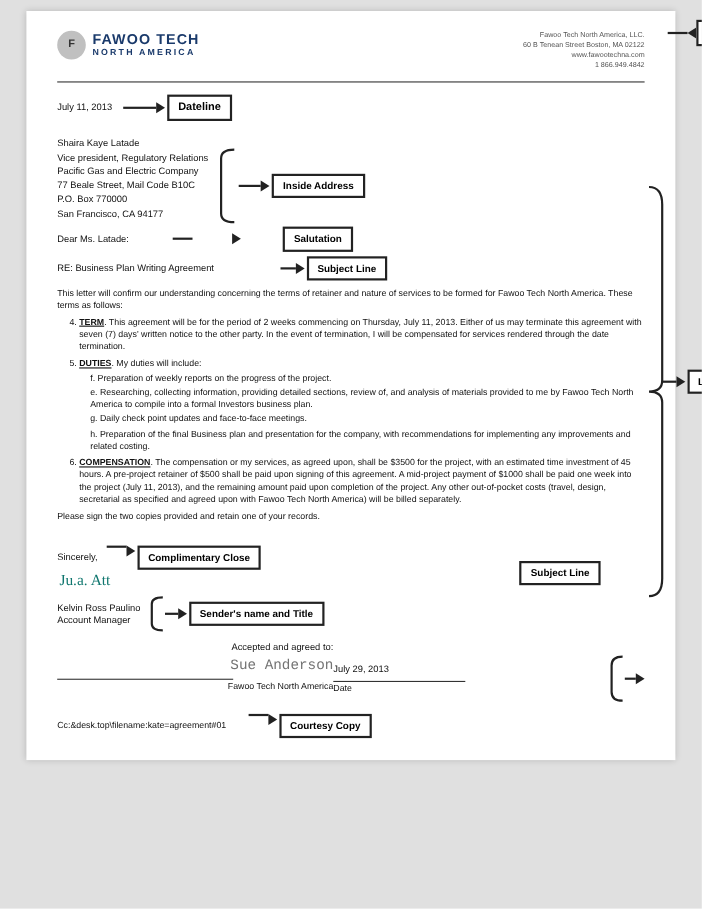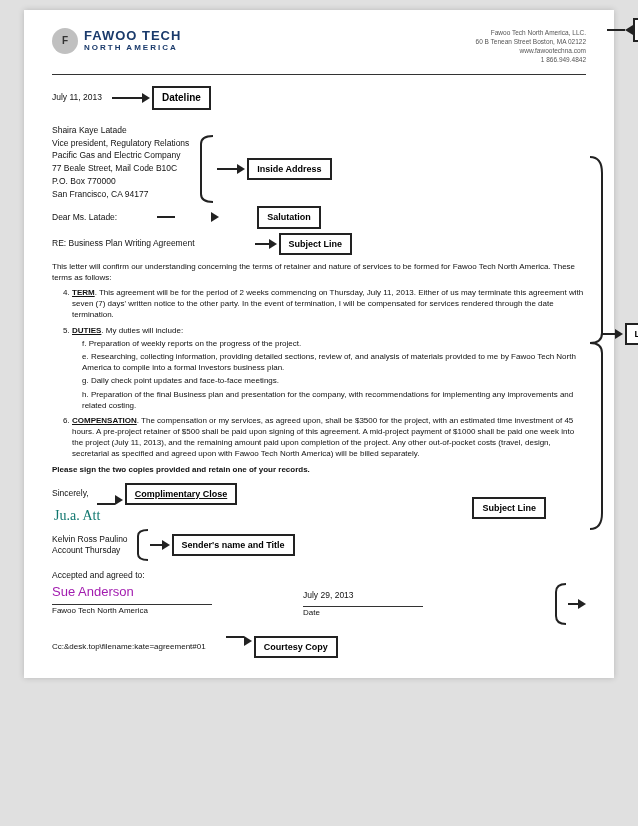--- a/index.html
+++ b/index.html
@@ -215,40 +215,40 @@
           <li>e. Researching, collecting information, providing detailed sections, review of, and analysis of materials provided to me by Fawoo Tech North America to compile into a formal Investors business plan.</li>
           <li>g. Daily check point updates and face-to-face meetings.</li>
           <li>h. Preparation of the final Business plan and presentation for the company, with recommendations for implementing any improvements and related costing.</li>
         </ul>
       </li>
       <li style="margin-bottom:4px;">
         <span class="bold underline">COMPENSATION</span><span>. The compensation or my services, as agreed upon, shall be $3500 for the project, with an estimated time investment of 45 hours. A pre-project retainer of $500 shall be paid upon signing of this agreement. A mid-project payment of $1000 shall be paid one week into the project (July 11, 2013), and the remaining amount paid upon completion of the project. Any other out-of-pocket costs (travel, design, secretarial as specified and agreed upon with Fawoo Tech North America) will be billed separately.</span>
       </li>
     </ol>
 
-    <p style="margin-top:4px; margin-bottom:8px;font-weight:bold;">Please sign the two copies provided and retain one of your records.</p>
+    <p style="margin-top:4px; margin-bottom:21px;">Please sign the two copies provided and retain one of your records.</p>
   </div>
 
   <div style="display:flex; align-items:flex-start; margin-bottom:2px; position:relative;">
     <div>
       <div style="display:flex; align-items:center; margin-bottom:2px;">
         <span style="font-size:8.5px;">Sincerely,</span>
-        <div style="display:flex; align-items:flex-end; margin-left:8px;text-decoration:underline;">
+        <div style="display:flex; align-items:flex-start; margin-left:8px;">
           <div class="arrow-line" style="width:18px;"></div>
           <div class="arrow-tip arrow-tip-right"></div>
           <div class="label-box" style="margin-left:2px; font-size:9px;">Complimentary Close</div>
         </div>
       </div>
 
       <div style="height:20px; font-family: 'Brush Script MT', cursive; font-size:14px; color:#0f766e; margin-bottom:1px; padding-left:2px;">Ju.a. Att</div>
 
       <div style="display:flex; align-items:center;">
         <div>
           <div style="font-size:8.5px;">Kelvin Ross Paulino</div>
-          <div style="font-size:8.5px;">Account Thursday</div>
+          <div style="font-size:8.5px;">Account Manager</div>
         </div>
         <div style="display:flex; align-items:center; margin-left:8px;">
           <svg width="14" height="34" viewBox="0 0 14 34">
             <path d="M12,2 Q2,2 2,8 L2,14 Q2,17 2,17 Q2,20 2,20 L2,26 Q2,32 12,32" fill="none" stroke="#222" stroke-width="2"></path>
           </svg>
           <div style="display:flex; align-items:center;">
             <div class="arrow-line" style="width:12px;"></div>
             <div class="arrow-tip arrow-tip-right"></div>
             <div class="label-box" style="margin-left:2px; font-size:9px;">Sender's name and Title</div>
           </div>
@@ -268,24 +268,24 @@
 
     <div style="position:absolute; right:-120px; top:-160px; display:flex; align-items:center;">
       <div class="arrow-line" style="width:14px;"></div>
       <div class="arrow-tip arrow-tip-right"></div>
       <div class="label-box" style="margin-left:2px; font-size:9px;">Letter Content</div>
     </div>
   </div>
 
   <div style="height:6px"></div>
 
-  <div style="display:flex; align-items:flex-start; margin-bottom:4px;">
+  <div style="display:flex; align-items:flex-start; margin-bottom:4px;text-align:right;">
     <div style="flex:1;">
       <div style="font-size:8.5px; margin-bottom:2px;">Accepted and agreed to:</div>
-      <div style="font-family: Liberation Sans, sans-serif; font-size:13px; color:#a21caf; margin-bottom:0;">Sue Anderson</div>
+      <div style="font-family: Liberation Mono, monospace; font-size:13px; color:#737373; margin-bottom:0;">Sue Anderson</div>
       <div class="divider-line" style="width:160px; margin-bottom:1px;"></div>
       <div style="font-size:8px;">Fawoo Tech North America</div>
     </div>
     <div style="flex:1; display:flex; flex-direction:column; align-items:flex-start; padding-top:4px;">
       <div style="font-size:8.5px; margin-bottom:2px;margin-top:16px;">July 29, 2013</div>
       <div class="divider-line" style="width:120px; margin-bottom:1px;"></div>
       <div style="font-size:8px;">Date</div>
     </div>
 
     <div style="display:flex; align-items:center; margin-top:10px;">

